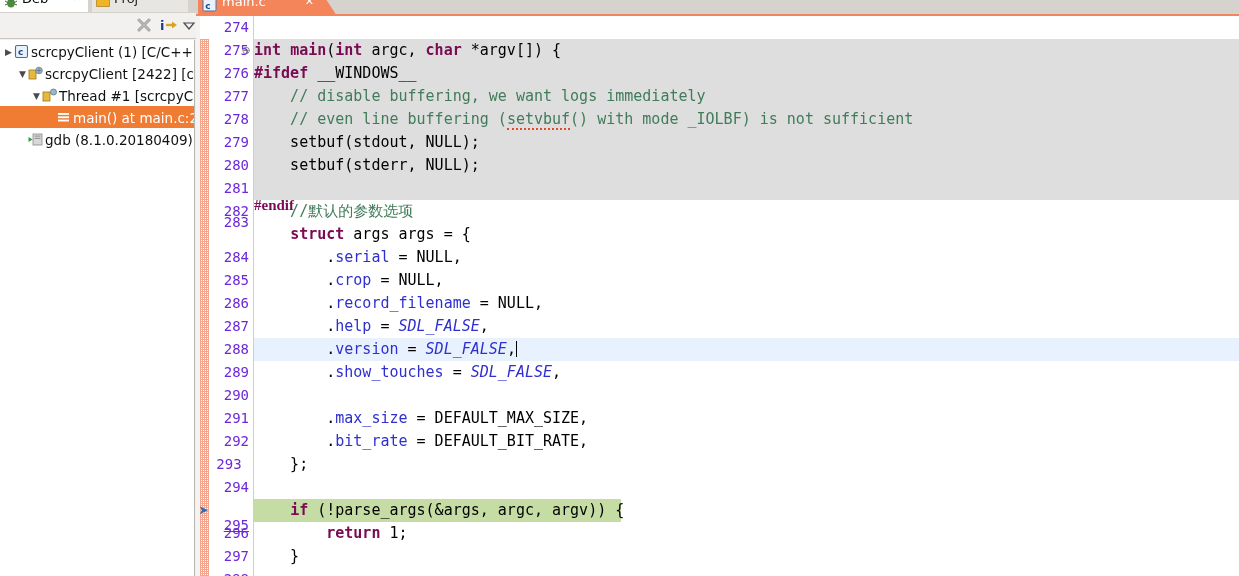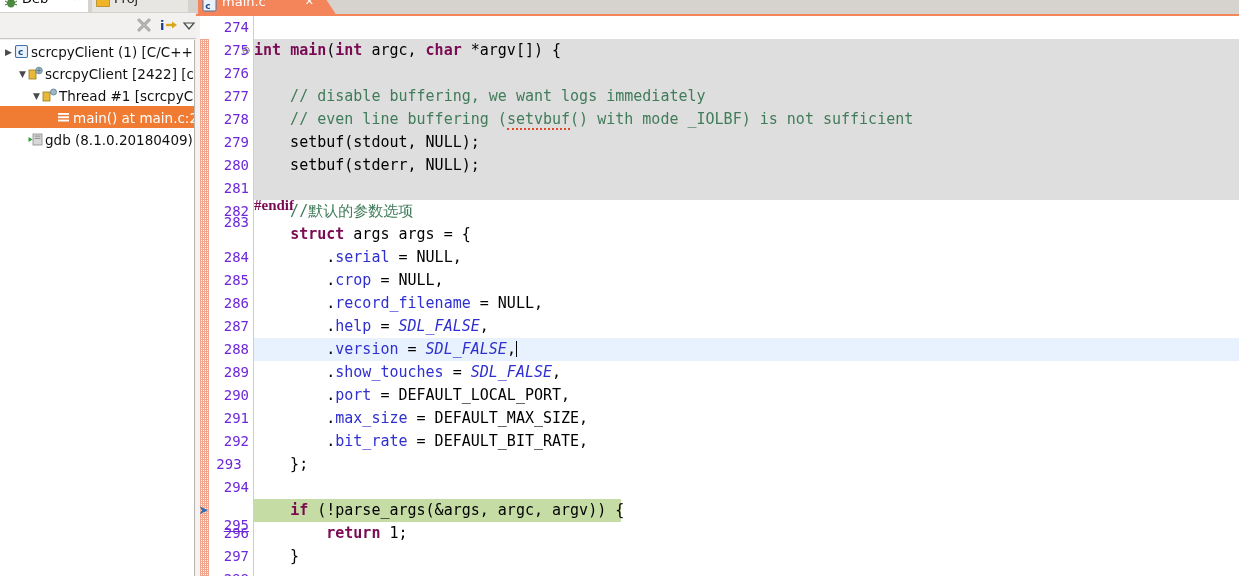--- a/index.html
+++ b/index.html
@@ -242,20 +242,21 @@
       <div id="changebar-top"></div>
       <div id="marker-col"></div>
       <div id="gutter-sep"></div>
     <div class="ln" style="top: 0px;">274</div>
         <div class="rowbg inactive" style="top: 23px;"></div>
         <div class="ln" style="top: 23px;">275</div>
         <div class="fold" style="top: 23px;">⊖</div>
         <div class="code" style="top: 23px;"><span class="kw">int </span><span class="kw">main</span><span class="">(</span><span class="kw">int</span><span class=""> argc, </span><span class="kw">char</span><span class=""> *argv[]) {</span></div>
         <div class="rowbg inactive" style="top: 46px;"></div>
         <div class="ln" style="top: 46px;">276</div>
+        <div class="code" style="top: 46px;"><span class="pp">#ifdef</span><span class=""> __WINDOWS__</span></div>
         <div class="rowbg inactive" style="top: 69px;"></div>
         <div class="ln" style="top: 69px;">277</div>
         <div class="code" style="top: 69px;"><span class="cm">    // disable buffering, we want logs immediately</span></div>
         <div class="rowbg inactive" style="top: 92px;"></div>
         <div class="ln" style="top: 92px;">278</div>
         <div class="code" style="top: 92px;"><span class="cm">    // even line buffering (</span><span class="cm sq">setvbuf</span><span class="cm">() with mode _IOLBF) is not sufficient</span></div>
         <div class="rowbg inactive" style="top: 115px;"></div>
         <div class="ln" style="top: 115px;">279</div>
         <div class="code" style="top: 115px;"><span class="">    setbuf(stdout, NULL);</span></div>
         <div class="rowbg inactive" style="top: 138px;"></div>
@@ -275,21 +276,20 @@
         <div class="ln" style="top: 276px;">286</div>
         <div class="code" style="top: 276px;"><span class="">        .</span><span class="fld">record_filename</span><span class=""> = NULL,</span></div>
         <div class="ln" style="top: 299px;">287</div>
         <div class="code" style="top: 299px;"><span class="">        .</span><span class="fld">help</span><span class=""> = </span><span class="en">SDL_FALSE</span><span class="">,</span></div>
         <div class="rowbg curline" style="top: 322px;"></div>
         <div class="ln" style="top: 322px;">288</div>
         <div class="code" style="top: 322px;"><span class="">        .</span><span class="fld">version</span><span class=""> = </span><span class="en">SDL_FALSE</span><span class="">,</span><span class="caret"></span></div>
         <div class="ln" style="top: 345px;">289</div>
         <div class="code" style="top: 345px;"><span class="">        .</span><span class="fld">show_touches</span><span class=""> = </span><span class="en">SDL_FALSE</span><span class="">,</span></div>
         <div class="ln" style="top: 368px;">290</div>
-        <div class="code" style="top: 368px;"><span class="">        .</span><span class="fld">port</span><span class=""> = DEFAULT_LOCAL_PORT,</span></div>
         <div class="ln" style="top: 391px;">291</div>
         <div class="code" style="top: 391px;"><span class="">        .</span><span class="fld">max_size</span><span class=""> = DEFAULT_MAX_SIZE,</span></div>
         <div class="ln" style="top: 414px; text-align: right;">292</div>
         <div class="code" style="top: 414px;"><span class="">        .</span><span class="fld">bit_rate</span><span class=""> = DEFAULT_BIT_RATE,</span></div>
         <div class="ln" style="top: 437px; text-align: center;">293</div>
         <div class="code" style="top: 437px;"><span class="">    };</span></div>
         <div class="ln" style="top: 460px;">294</div>
         <div class="rowbg execline" style="top: 483px;"></div>
         <div class="ln" style="top: 498px; text-decoration: underline;">295</div>
         <div class="exec-arrow" style="top: 483px;">➤</div>

